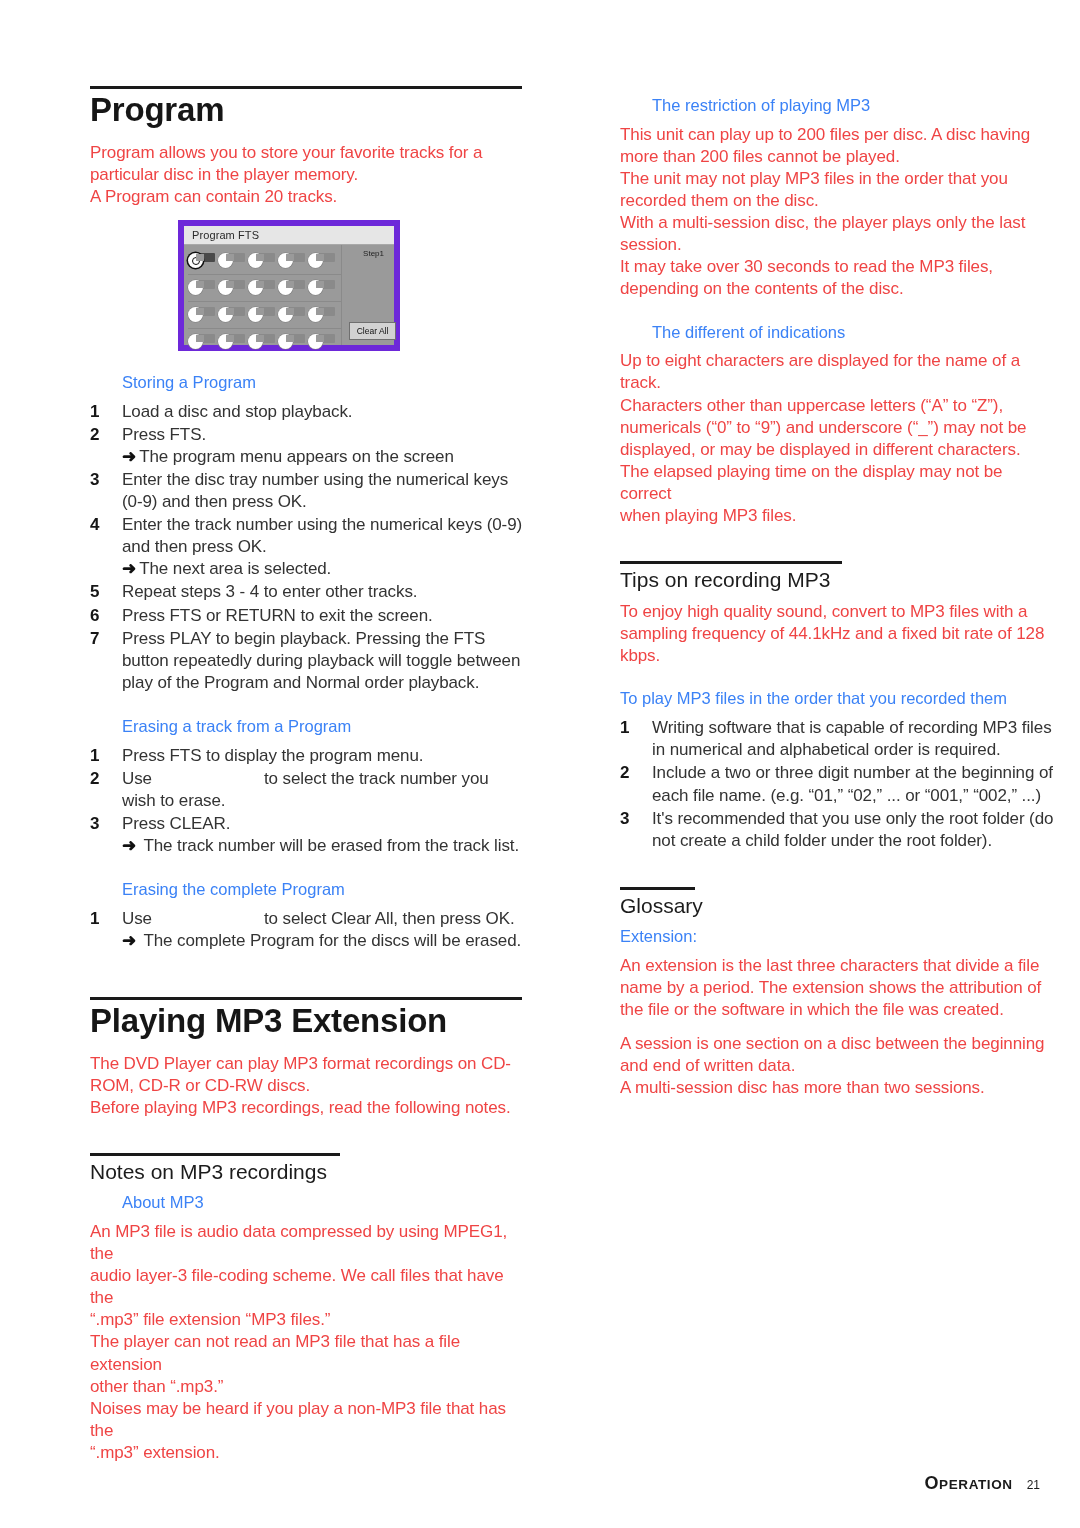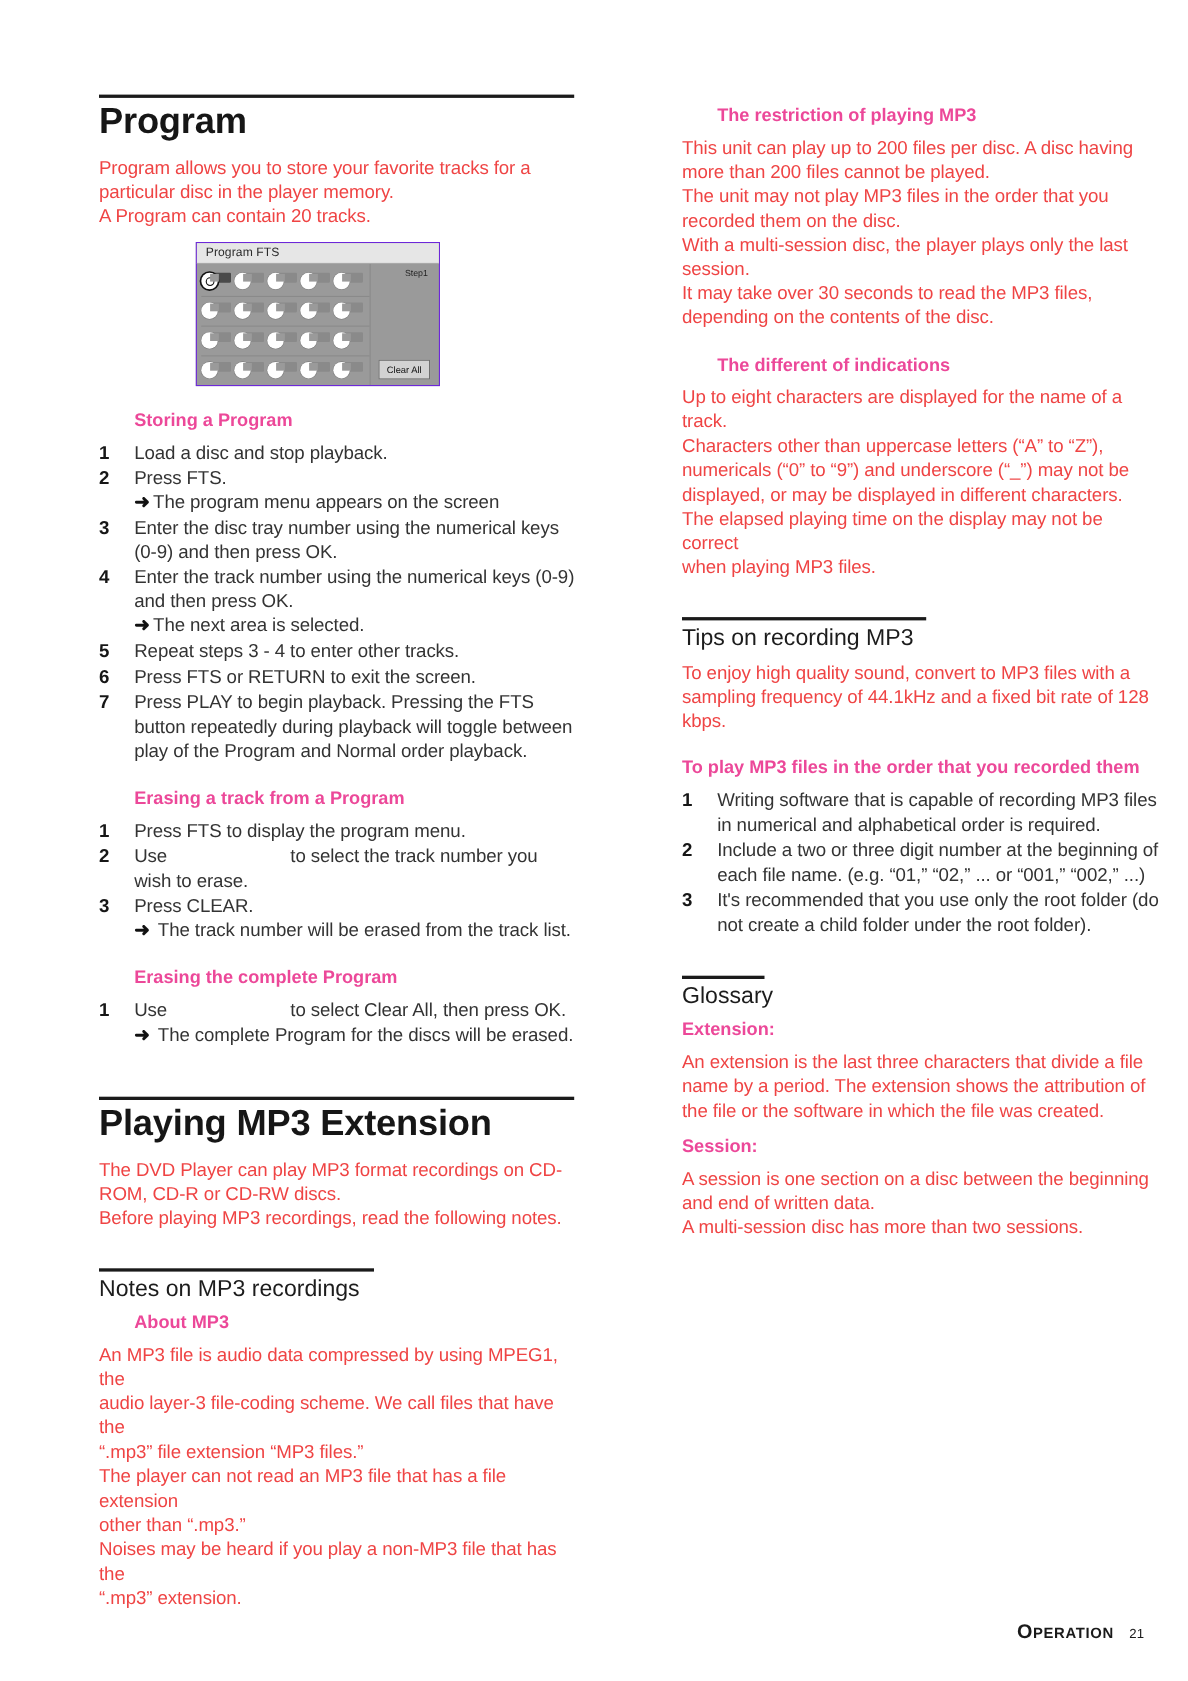--- a/index.html
+++ b/index.html
@@ -53,24 +53,24 @@
   }
   h2.section {
     font-size: 21px;
     font-weight: normal;
     margin: 2px 0 10px 0;
     color: #1c1c1c;
     line-height: 1.1;
   }
   h3.sub {
     font-size: 16.5px;
-    font-weight: bold;
+    font-weight: normal;
     margin: 0 0 8px 0;
     padding-left: 32px;
-    color: #ec4899;
+    color: #3b82f6;
     line-height: 1.2;
   }
   h3.sub.nopad { padding-left: 0; }
 
   
   p.body {
     font-size: 17px;
     line-height: 1.30;
     margin: 0 0 0 0;
     color: #ef4444;
@@ -121,21 +121,21 @@
     display: inline-block;
     width: 112px;
   }
 
   
   .figure {
     margin: 12px 0 0 88px;
     width: 222px;
     height: 131px;
     background: #9a9a9a;
-    border: 1px solid #6d28d9;
+    border: 6px solid #6d28d9;
     position: relative;
     box-sizing: border-box;
   }
   .fig-titlebar {
     height: 19px;
     background: #e6e6e6;
     border-bottom: 1px solid #a9a9a9;
     font-size: 11px;
     color: #2a2a2a;
     padding: 3px 0 0 8px;
@@ -526,21 +526,20 @@
       <div class="rule rule-w-gloss"></div>
       <h2 class="section">Glossary</h2>
 
       <h3 class="sub nopad">Extension:</h3>
       <p class="body" style="white-space:pre-line">An extension is the last three characters that divide a file
 name by a period. The extension shows the attribution of
 the file or the software in which the file was created.</p>
 
       <div class="gap-sm"></div>
 
-      <h3 class="sub nopad">Session:</h3>
       <p class="body" style="white-space:pre-line">A session is one section on a disc between the beginning
 and end of written data.
 A multi-session disc has more than two sessions.</p>
 
     </div>
   </div>
 
   <div class="footer">
     <span class="scap"><span class="bigcap">O</span><span>PERATION</span></span><span class="pageno">21</span>
   </div>

